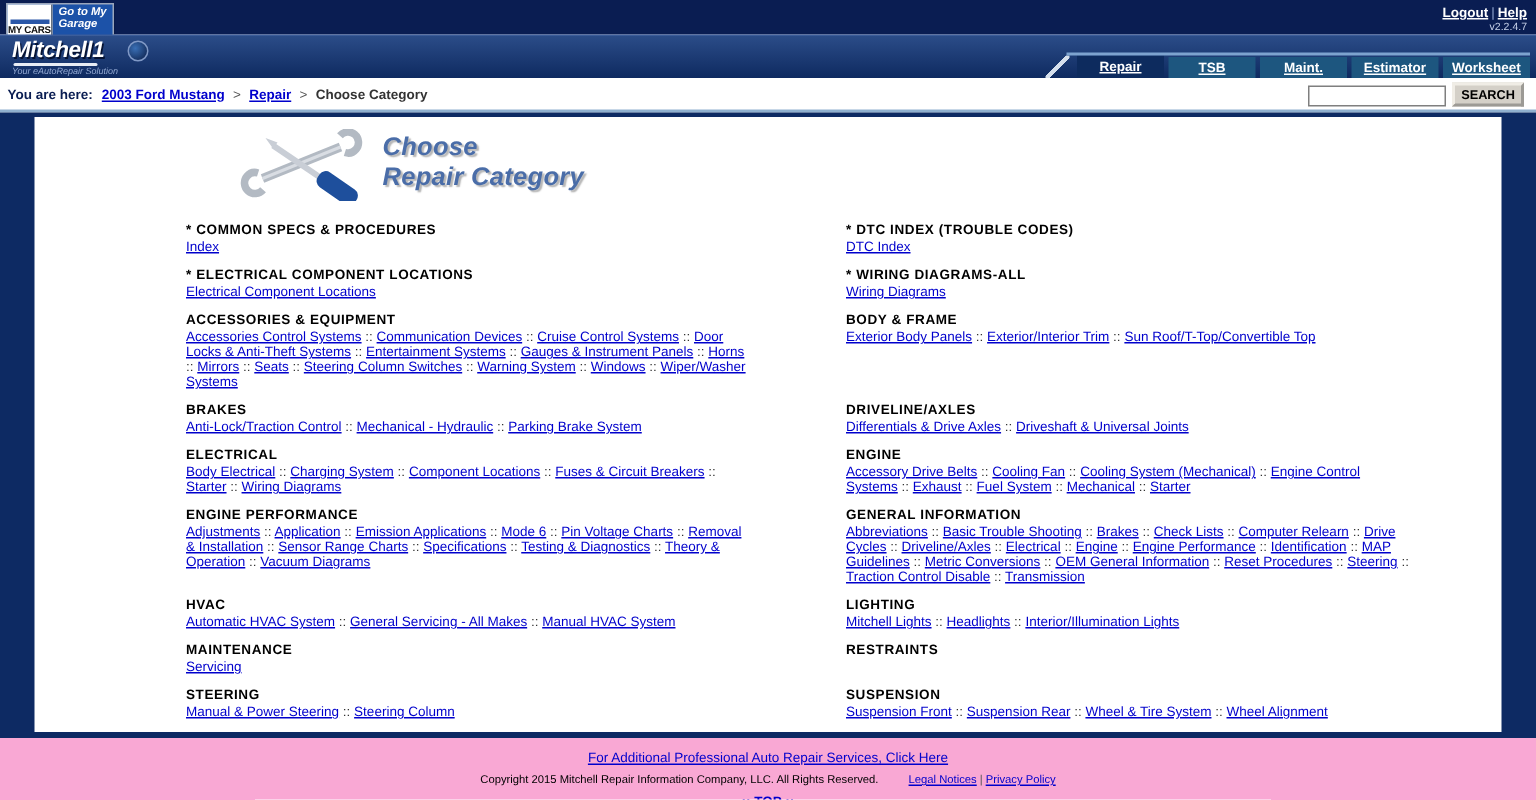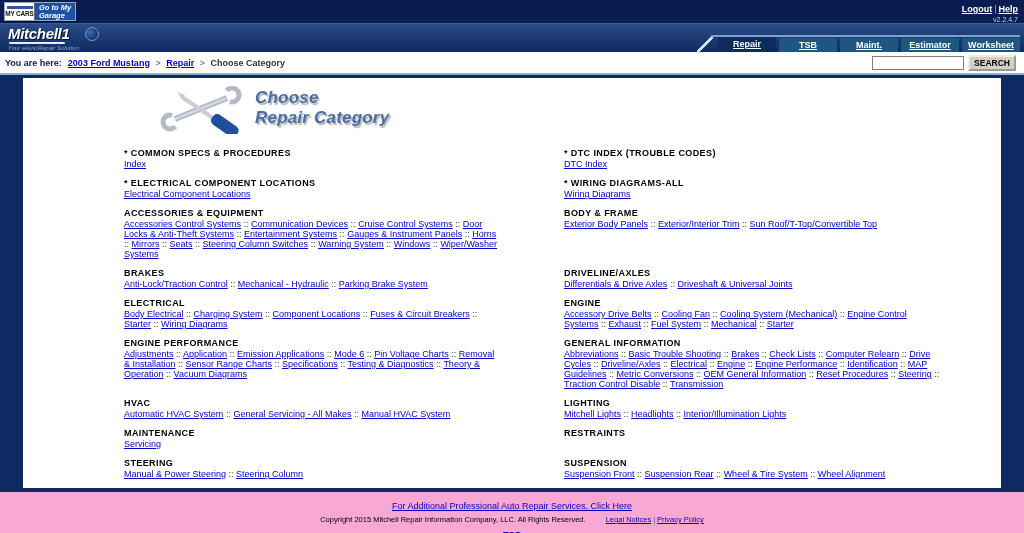--- a/index.html
+++ b/index.html
@@ -3,21 +3,21 @@
 <meta charset="utf-8">
 <style>
   * { margin:0; padding:0; box-sizing:border-box; }
   html,body { width:1024px; height:533px; overflow:hidden;
     font-family:"Liberation Sans", sans-serif; background:#fff; }
 
   
   .topbar { height:23px; background:#0a1d52; display:flex;
     justify-content:space-between; align-items:flex-start; padding:2px 6px 0 4px; }
   .mycars-btn { display:flex; border:1px solid #9aa6bb; background:#1c52a8;
-    height:19px; cursor:pointer; box-shadow:0 1px 1px rgba(0,0,0,.4); }
+    height:32px; cursor:pointer; box-shadow:0 1px 1px rgba(0,0,0,.4); }
   .plate { background:#fff; border-right:1px solid #66707f; width:30px;
     display:flex; flex-direction:column; align-items:center; justify-content:center; }
   .plate-strip { width:26px; height:3px; background:#2a57a8; margin-bottom:1px; }
   .plate-text { font-size:6.5px; font-weight:bold; color:#111; letter-spacing:-.2px; }
   .garage-label { color:#fff; font-style:italic; font-weight:bold; font-size:7.5px;
     line-height:8px; padding:1px 4px 0 4px; }
   .top-right { text-align:right; line-height:9px; }
   .top-right a { color:#fff; font-size:9px; font-weight:bold;
     text-decoration:underline; cursor:pointer; }
   .top-right .pipe { color:#8fa3cf; font-size:9px; margin:0 2px; }
@@ -48,21 +48,21 @@
   .tab.active { background:#0d2b5e; height:15px; line-height:15px; }
 
   
   .utilitybar { height:23px; background:#fff; border-bottom:2px solid #8fb0cf;
     display:flex; justify-content:space-between; align-items:center; padding:0 5px; }
   .breadcrumb { font-size:9px; color:#444; }
   .bc-prefix { color:#0a1d52; font-weight:bold; margin-right:6px; }
   .bc-link { color:#0000cc; font-weight:bold; text-decoration:underline; cursor:pointer; }
   .bc-sep { color:#555; margin:0 3px; }
   .bc-current { color:#333; font-weight:bold; }
-  .search-panel { display:flex; align-items:center; gap:4px; padding:14px 3px; }
+  .search-panel { display:flex; align-items:flex-end; gap:4px; padding:14px 3px; }
   .search-input { width:92px; height:14px; border:1px solid #7f7f7f;
     font-size:9px; padding:0 2px; }
   .search-btn { height:16px; font-size:8.5px; font-weight:bold; color:#000;
     background:#d4d0c8; border:2px outset #f0ede6; padding:0 4px; cursor:pointer;
     font-family:"Liberation Sans", sans-serif; }
 
   
   .frame { background:#0d2a63; padding:3px 23px 4px; }
   .content { background:#fff; height:410px; overflow:hidden; position:relative; }
 

